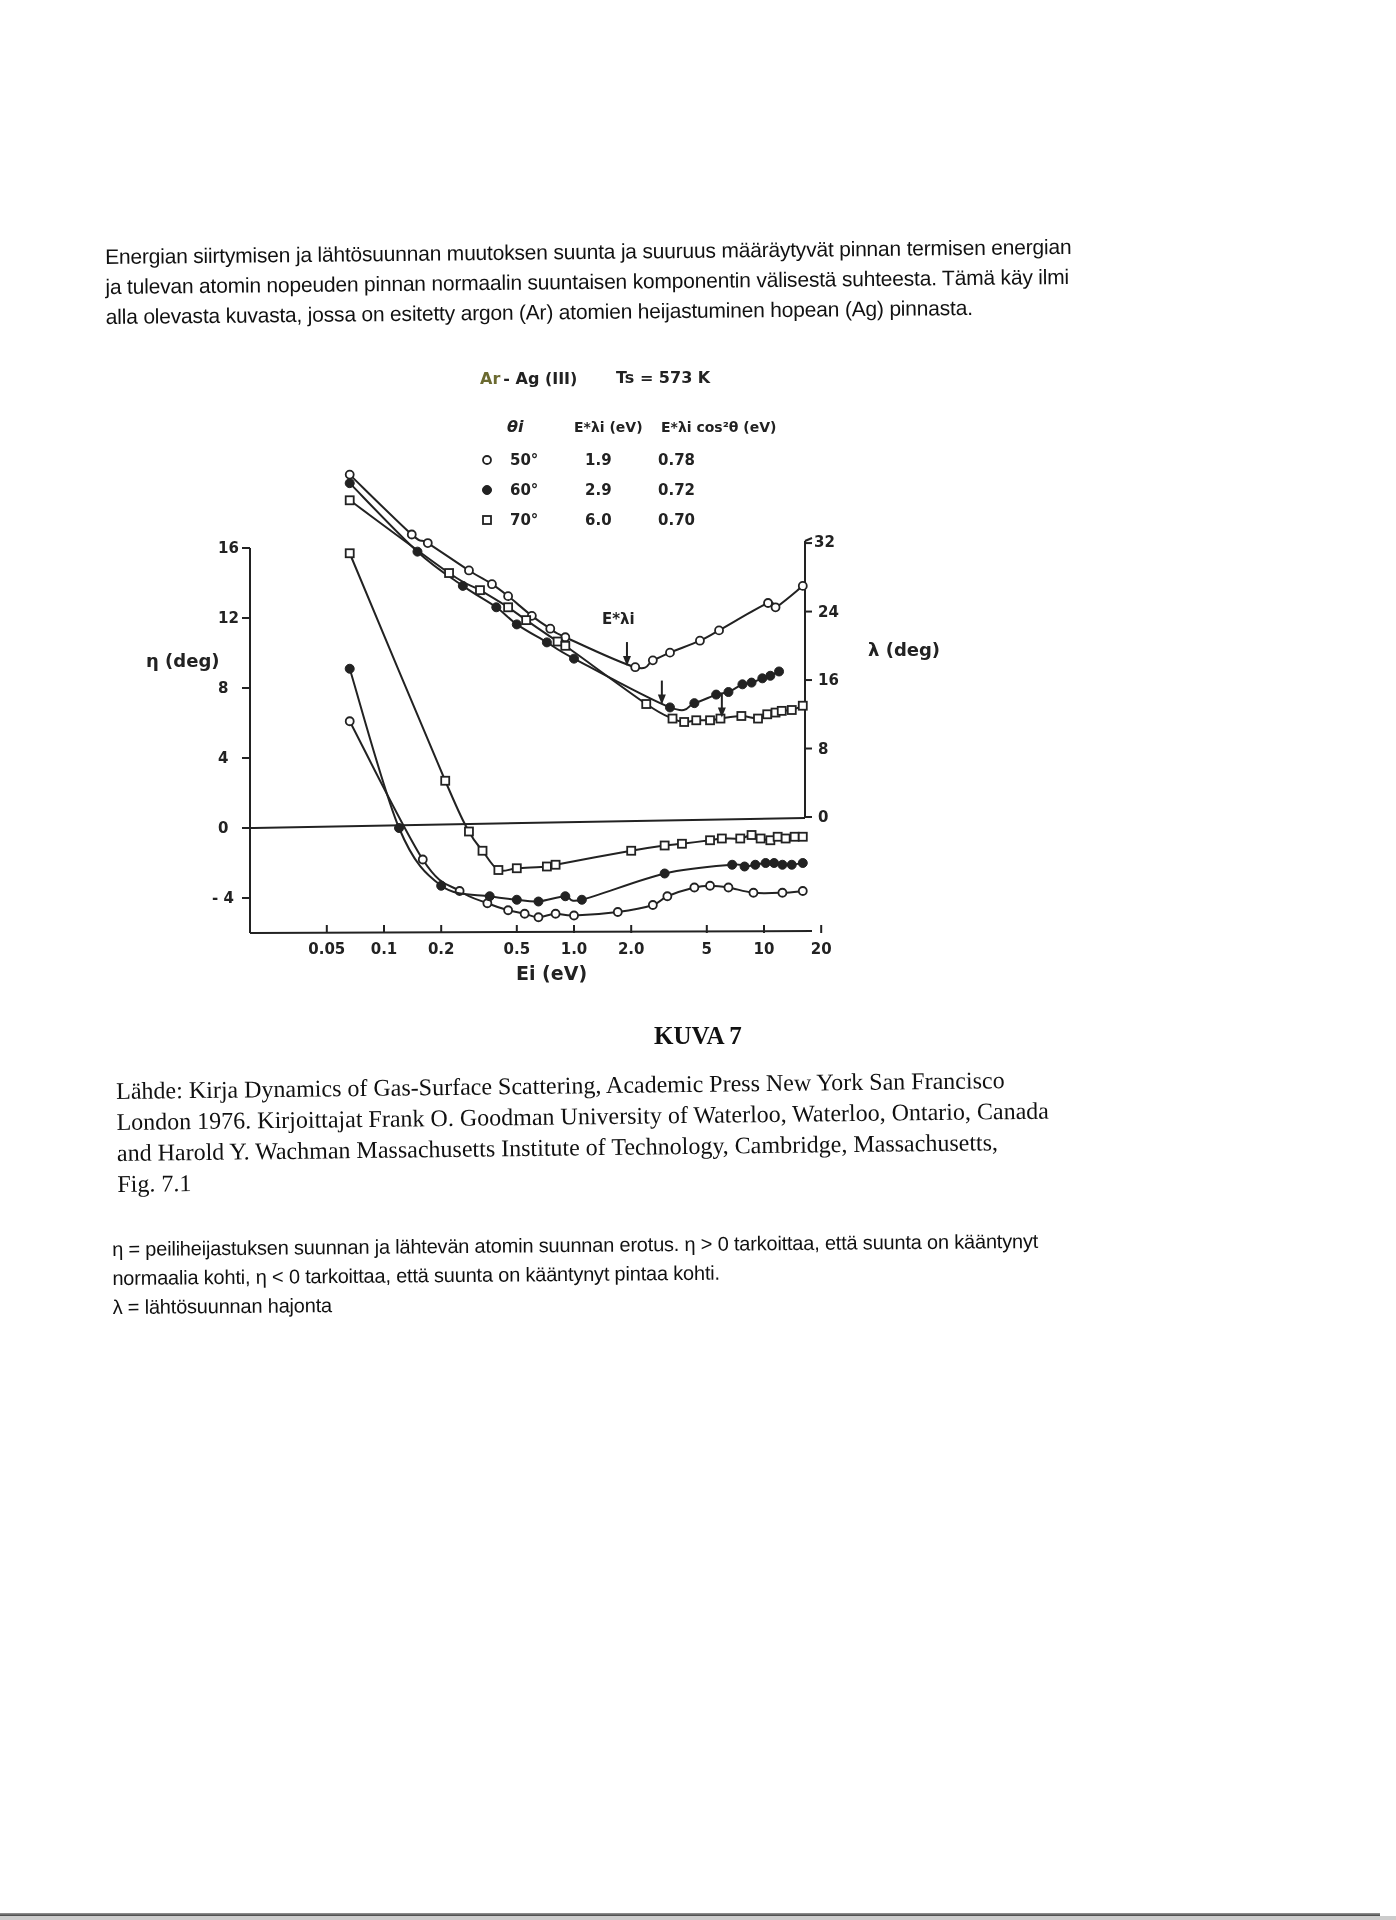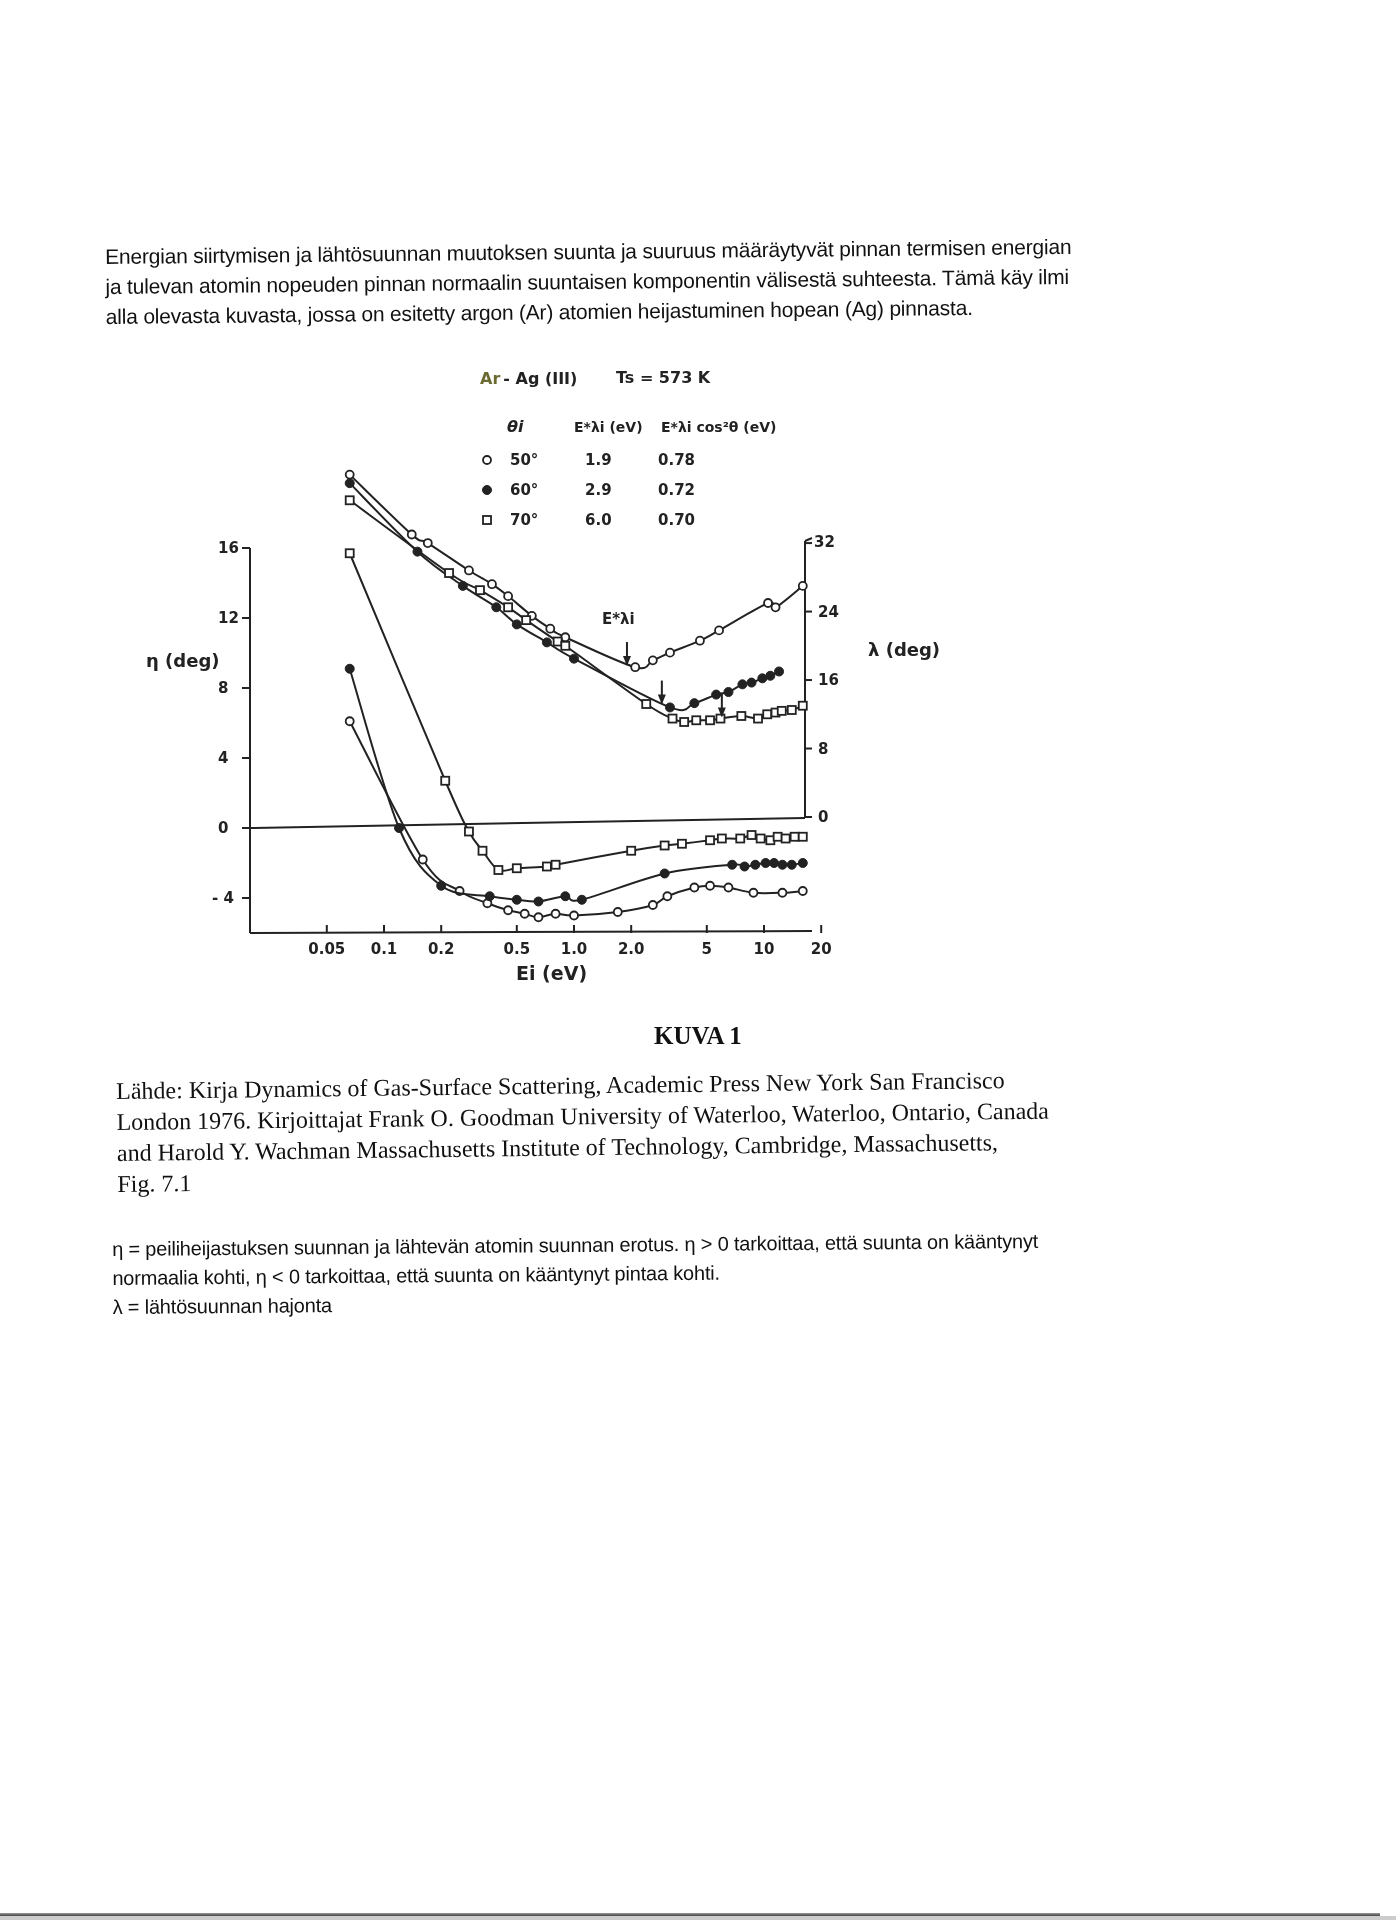--- a/index.html
+++ b/index.html
@@ -247,21 +247,21 @@
           <path d="M657.8556196008017,694.576 L665.8556196008017,694.576 L661.8556196008017,704.576 Z" fill="#222"></path>
         </g>
         <g>
           <line x1="721.8487375728923" y1="693.4159999999999" x2="721.8487375728923" y2="715.4159999999999" stroke="#222" stroke-width="2"></line>
           <path d="M717.8487375728923,707.4159999999999 L725.8487375728923,707.4159999999999 L721.8487375728923,717.4159999999999 Z" fill="#222"></path>
         </g>
       </g>
   </g>
 </svg>
 
-<div id="caption">KUVA 1</div>
+<div id="caption">KUVA 7</div>
 
 <div id="source">
   <div>Lähde: Kirja Dynamics of Gas-Surface Scattering, Academic Press New York San Francisco</div>
   <div>London 1976. Kirjoittajat Frank O. Goodman University of Waterloo, Waterloo, Ontario, Canada</div>
   <div>and Harold Y. Wachman Massachusetts Institute of Technology, Cambridge, Massachusetts,</div>
   <div>Fig. 7.1</div>
 </div>
 
 <div class="para" id="notes">
   <div>η = peiliheijastuksen suunnan ja lähtevän atomin suunnan erotus. η &gt; 0 tarkoittaa, että suunta on kääntynyt</div>

